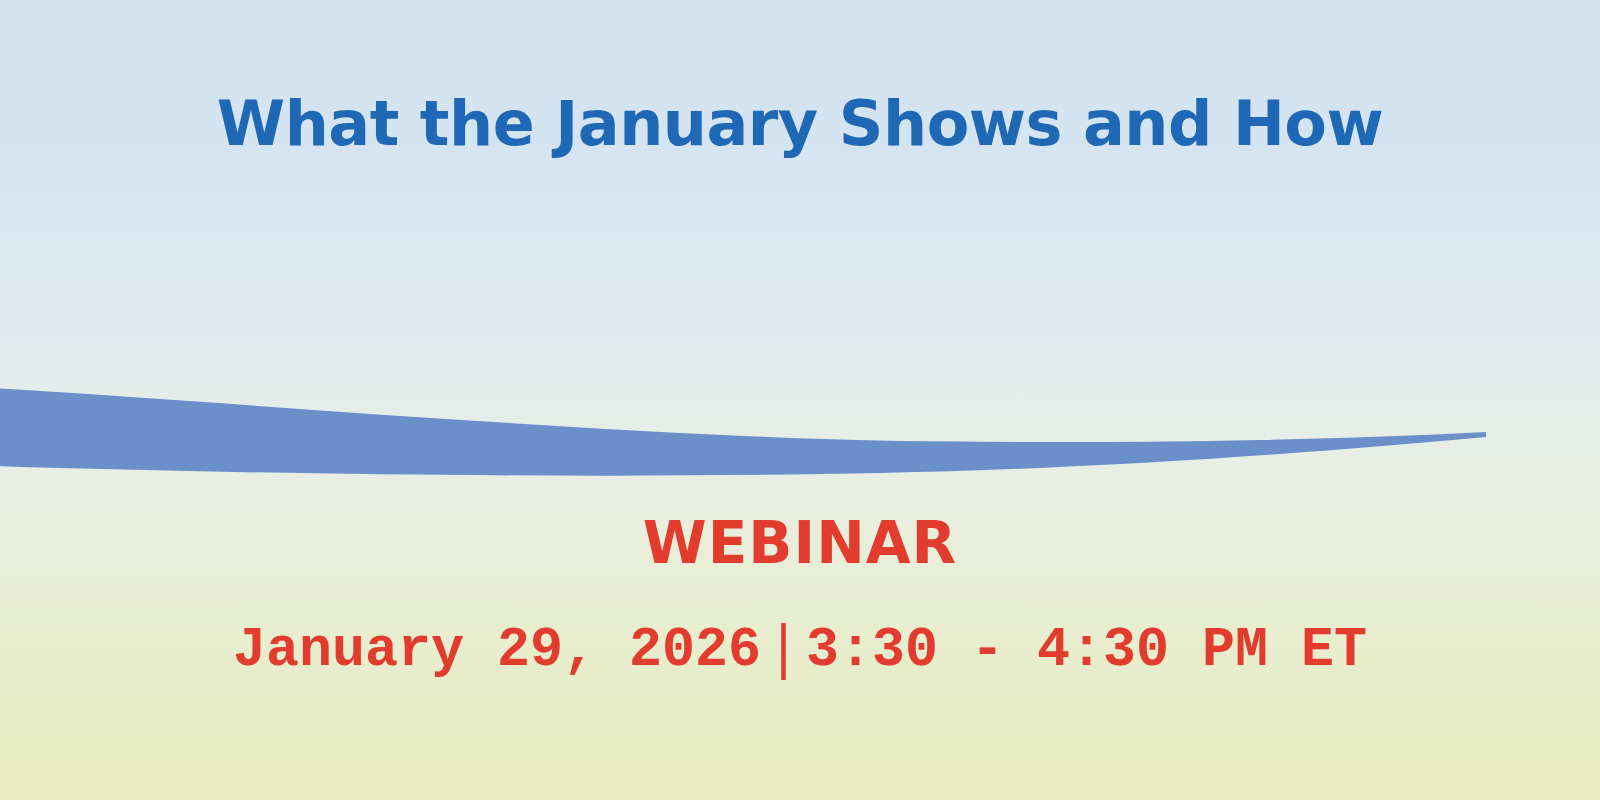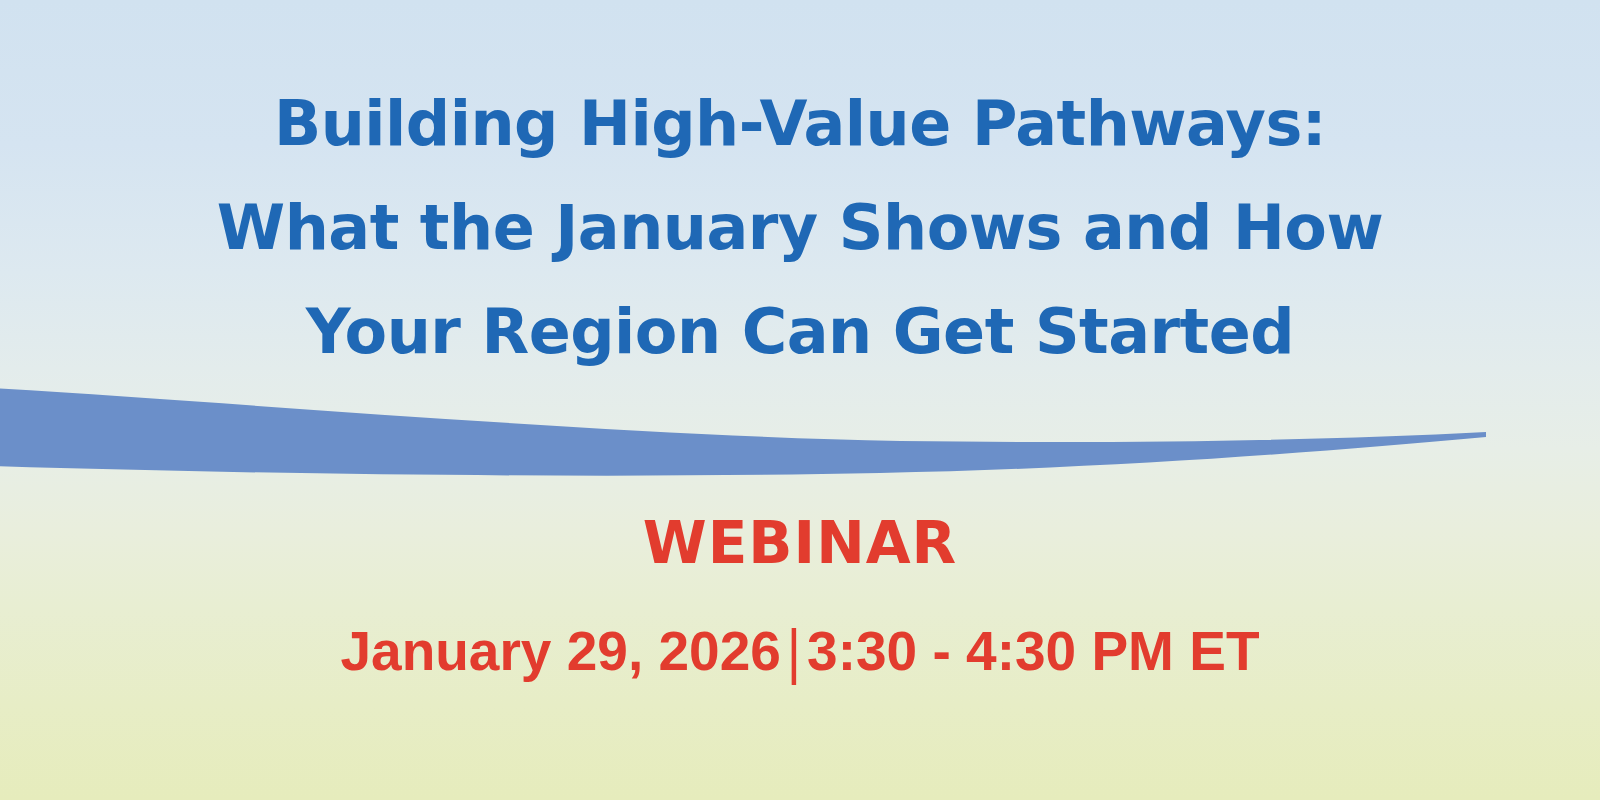--- a/index.html
+++ b/index.html
@@ -76,21 +76,21 @@
   }
 
   
   #datetime-line {
     position: absolute;
     left: 0;
     top: 613px;
     width: 1600px;
     text-align: center;
     color: #e23c2e;
-    font-family: Liberation Sans, sans-serif;
+    font-family: Liberation Mono, monospace;
     font-weight: bold;
     font-size: 55px;
     line-height: 76px;
     white-space: nowrap;
   }
   #datetime-line .separator {
     display: inline-block;
     font-weight: normal;
     padding: 0 6px;
     transform: scaleY(1.12);
@@ -109,23 +109,21 @@
     <path d="M -10 388
              C 260 404, 620 436, 900 441
              C 1140 444, 1330 440, 1486 432
              L 1486 437
              C 1320 452, 1120 468, 880 473
              C 600 479, 250 474, -10 466
              Z" fill="#6b8fc9"></path>
   </svg>
 
   <div id="title-block">
-    <div class="title-line">Building High-Value Pathways:</div>
     <div class="title-line">What the January Shows and How</div>
-    <div class="title-line">Your Region Can Get Started</div>
   </div>
 
   <div id="webinar-label">WEBINAR</div>
 
   <div id="datetime-line">
     <span class="date-text">January 29, 2026</span><span class="separator">|</span><span class="time-text">3:30 - 4:30 PM ET</span>
   </div>
 
 </div>
 

